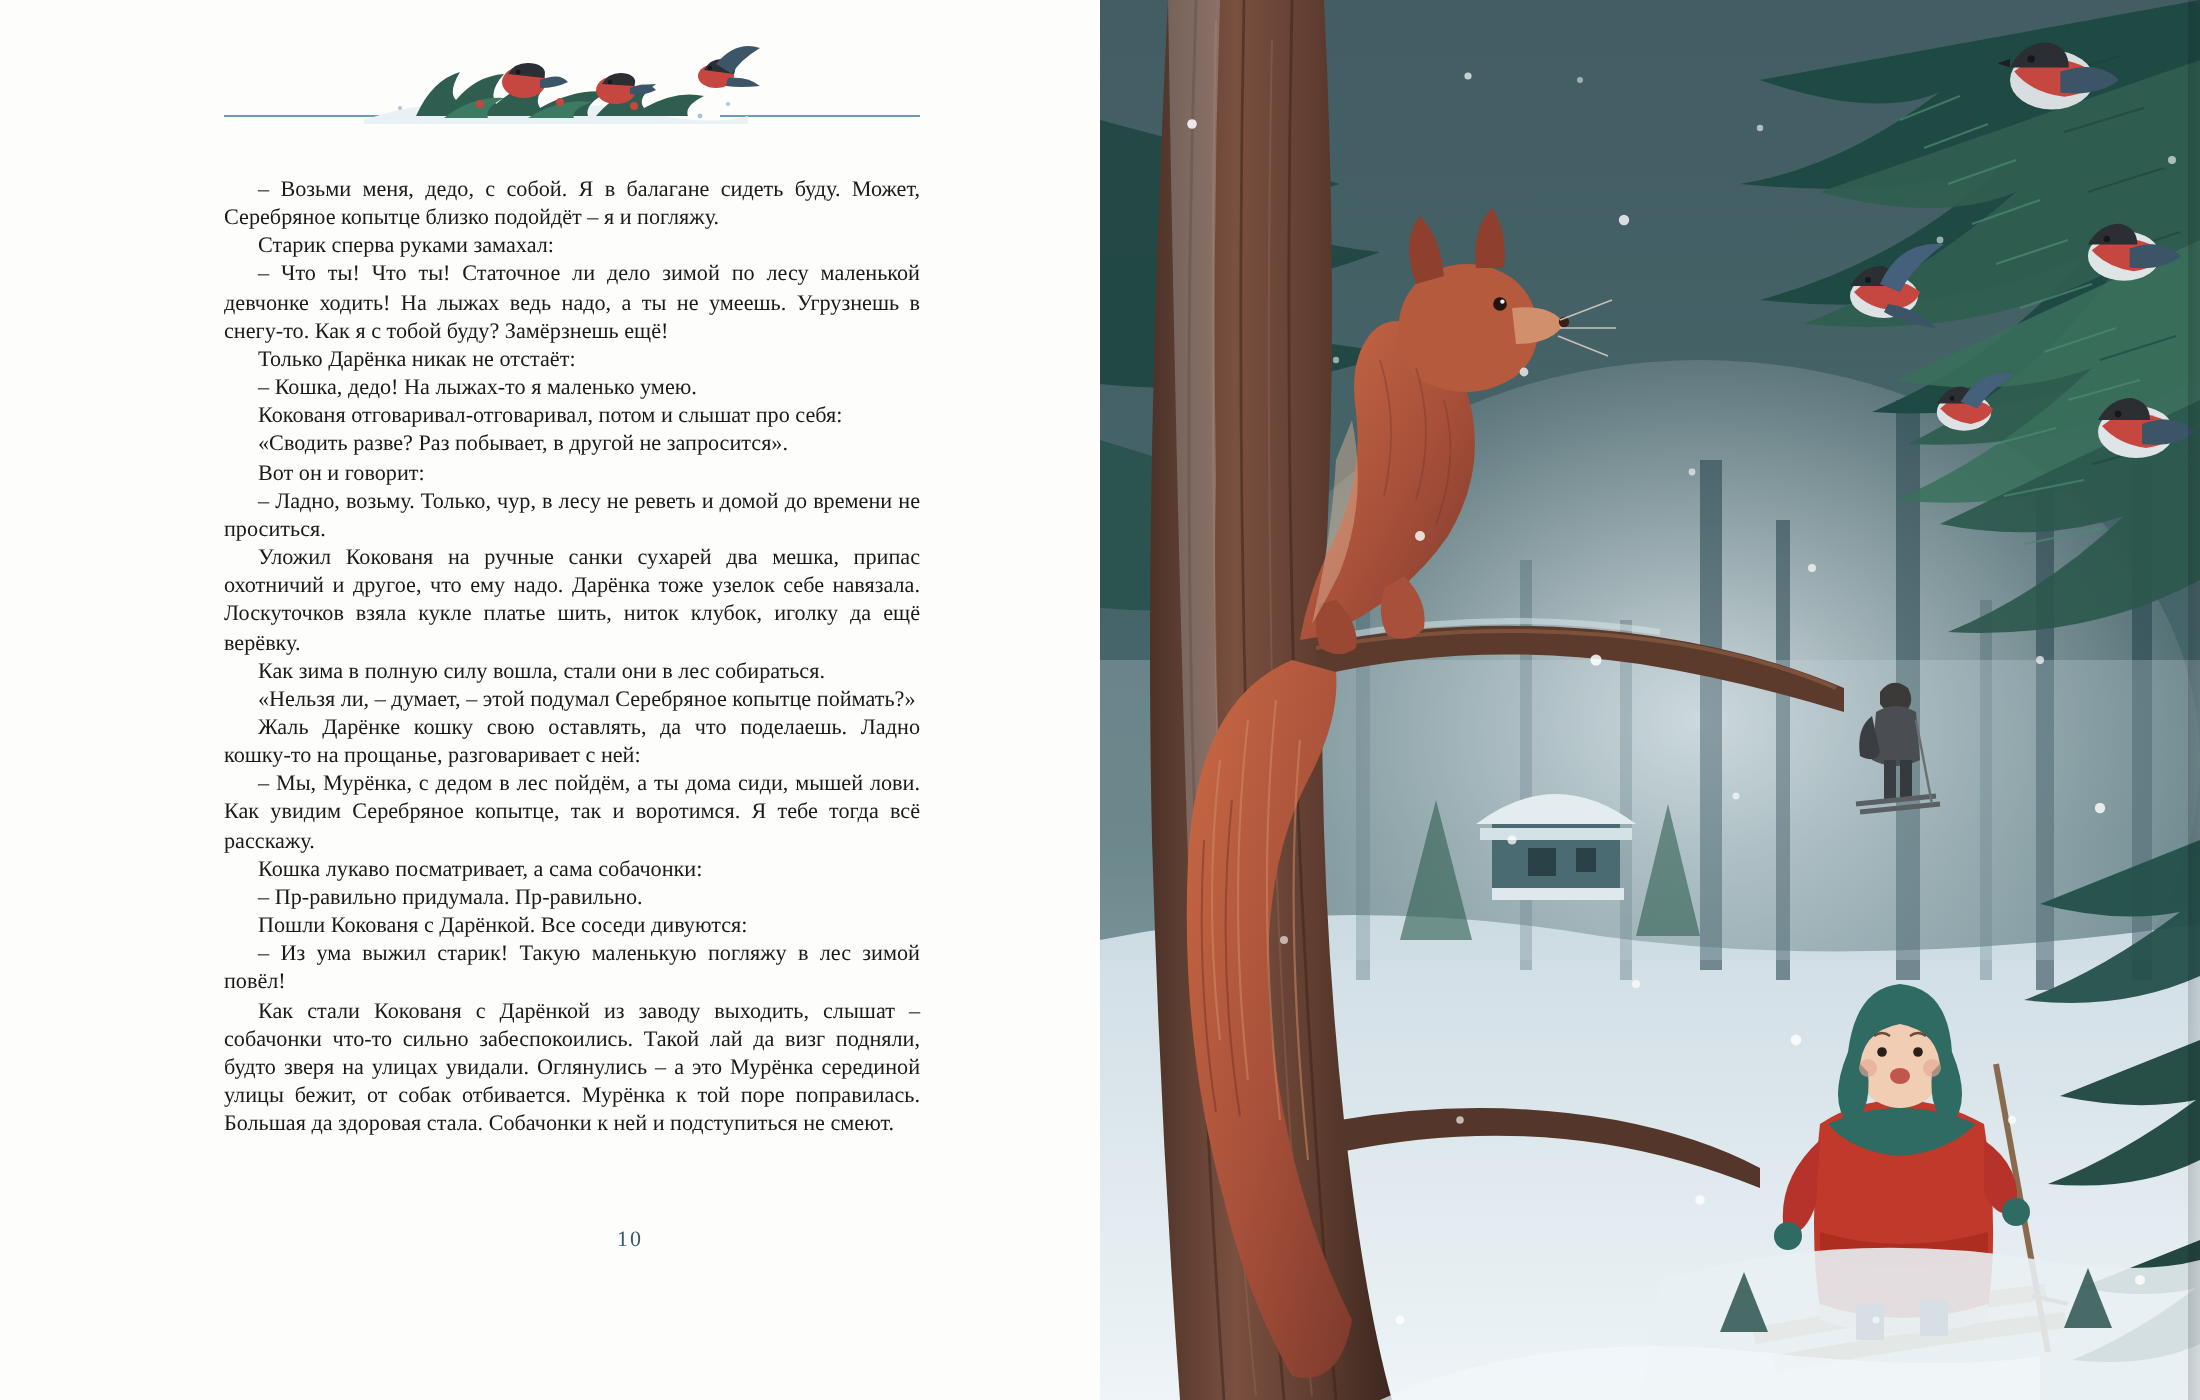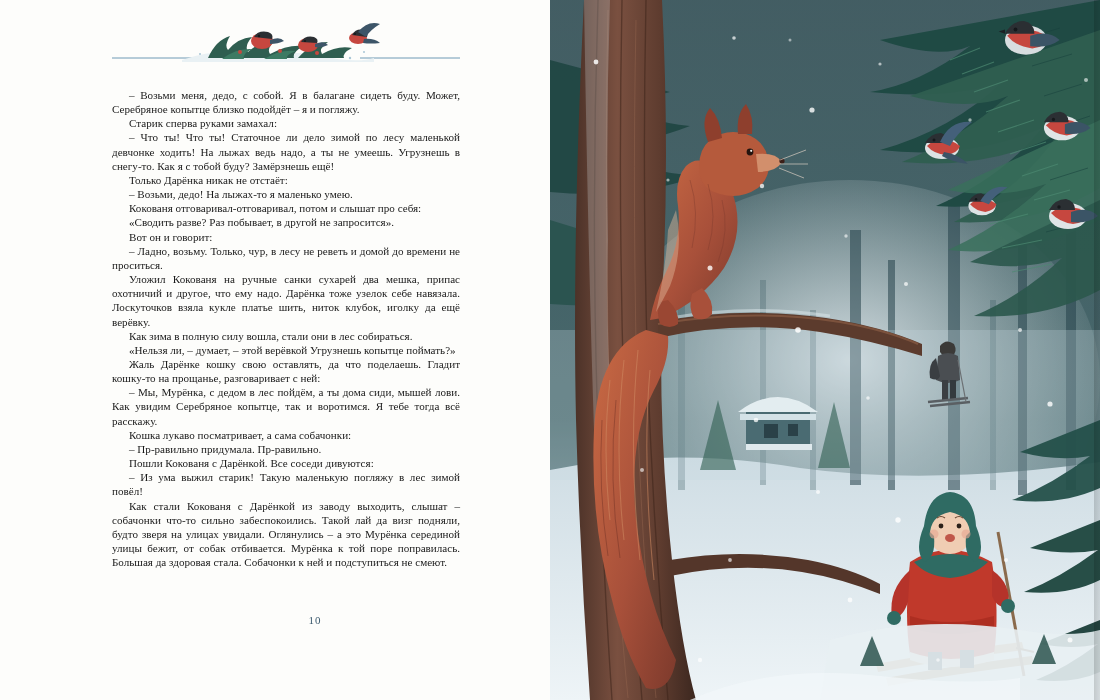--- a/index.html
+++ b/index.html
@@ -146,29 +146,29 @@
         <circle cx="252" cy="34" r="1" fill="#a9c6d6"></circle>
         <circle cx="88" cy="36" r="1" fill="#a9c6d6"></circle>
       </svg>
     </div>
 
     <div class="text-column">
       <p class="para">– Возьми меня, дедо, с собой. Я в балагане сидеть буду. Может, Серебряное копытце близко подойдёт – я и погляжу.</p>
       <p class="para">Старик сперва руками замахал:</p>
       <p class="para">– Что ты! Что ты! Статочное ли дело зимой по лесу маленькой девчонке ходить! На лыжах ведь надо, а ты не умеешь. Угрузнешь в снегу-то. Как я с тобой буду? Замёрзнешь ещё!</p>
       <p class="para">Только Дарёнка никак не отстаёт:</p>
-      <p class="para">– Возьми, дедо! На лыжах-то я маленько умею.</p>
+      <p class="para">– Кошка, дедо! На лыжах-то я маленько умею.</p>
       <p class="para">Кокованя отговаривал-отговаривал, потом и слышат про себя:</p>
       <p class="para">«Сводить разве? Раз побывает, в другой не запросится».</p>
       <p class="para">Вот он и говорит:</p>
       <p class="para">– Ладно, возьму. Только, чур, в лесу не реветь и домой до времени не проситься.</p>
       <p class="para">Уложил Кокованя на ручные санки сухарей два мешка, припас охотничий и другое, что ему надо. Дарёнка тоже узелок себе навязала. Лоскуточков взяла кукле платье шить, ниток клубок, иголку да ещё верёвку.</p>
       <p class="para">Как зима в полную силу вошла, стали они в лес собираться.</p>
-      <p class="para">«Нельзя ли, – думает, – этой верёвкой Угрузнешь копытце поймать?»</p>
-      <p class="para">Жаль Дарёнке кошку свою оставлять, да что поделаешь. Гладит кошку-то на прощанье, разговаривает с ней:</p>
+      <p class="para">«Нельзя ли, – думает, – этой подумал Серебряное копытце поймать?»</p>
+      <p class="para">Жаль Дарёнке кошку свою оставлять, да что поделаешь. Ладно кошку-то на прощанье, разговаривает с ней:</p>
       <p class="para">– Мы, Мурёнка, с дедом в лес пойдём, а ты дома сиди, мышей лови. Как увидим Серебряное копытце, так и воротимся. Я тебе тогда всё расскажу.</p>
       <p class="para">Кошка лукаво посматривает, а сама собачонки:</p>
       <p class="para">– Пр-равильно придумала. Пр-равильно.</p>
       <p class="para">Пошли Кокованя с Дарёнкой. Все соседи дивуются:</p>
       <p class="para">– Из ума выжил старик! Такую маленькую погляжу в лес зимой повёл!</p>
       <p class="para">Как стали Кокованя с Дарёнкой из заводу выходить, слышат – собачонки что-то сильно забеспокоились. Такой лай да визг подняли, будто зверя на улицах увидали. Оглянулись – а это Мурёнка серединой улицы бежит, от собак отбивается. Мурёнка к той поре поправилась. Большая да здоровая стала. Собачонки к ней и подступиться не смеют.</p>
     </div>
 
     <div class="folio">10</div>
   </div>

